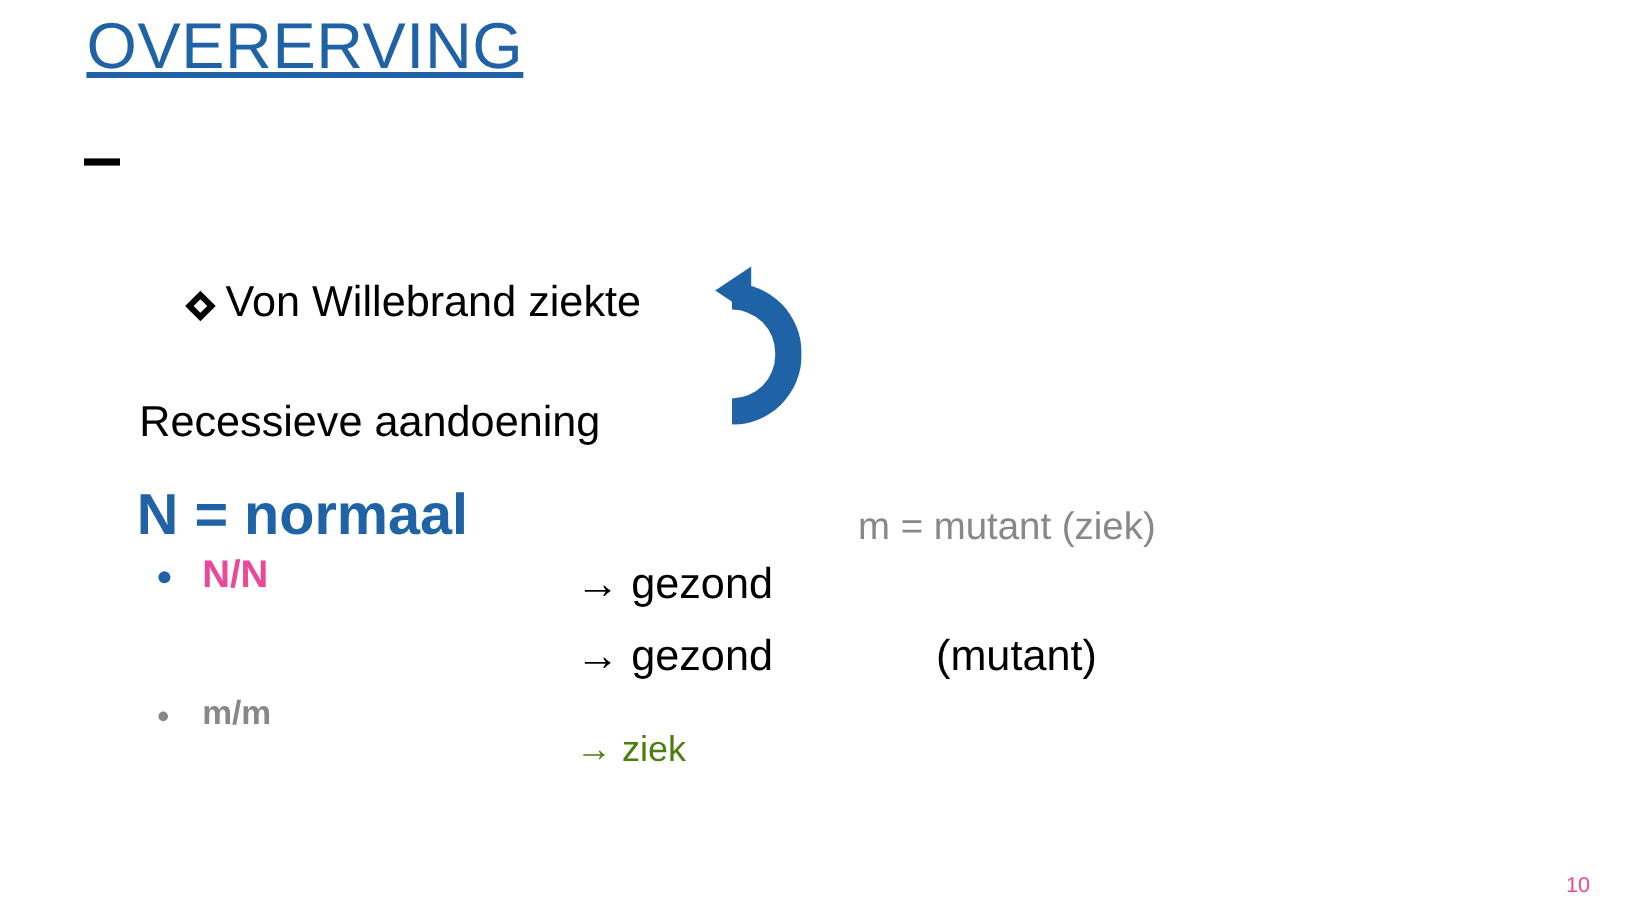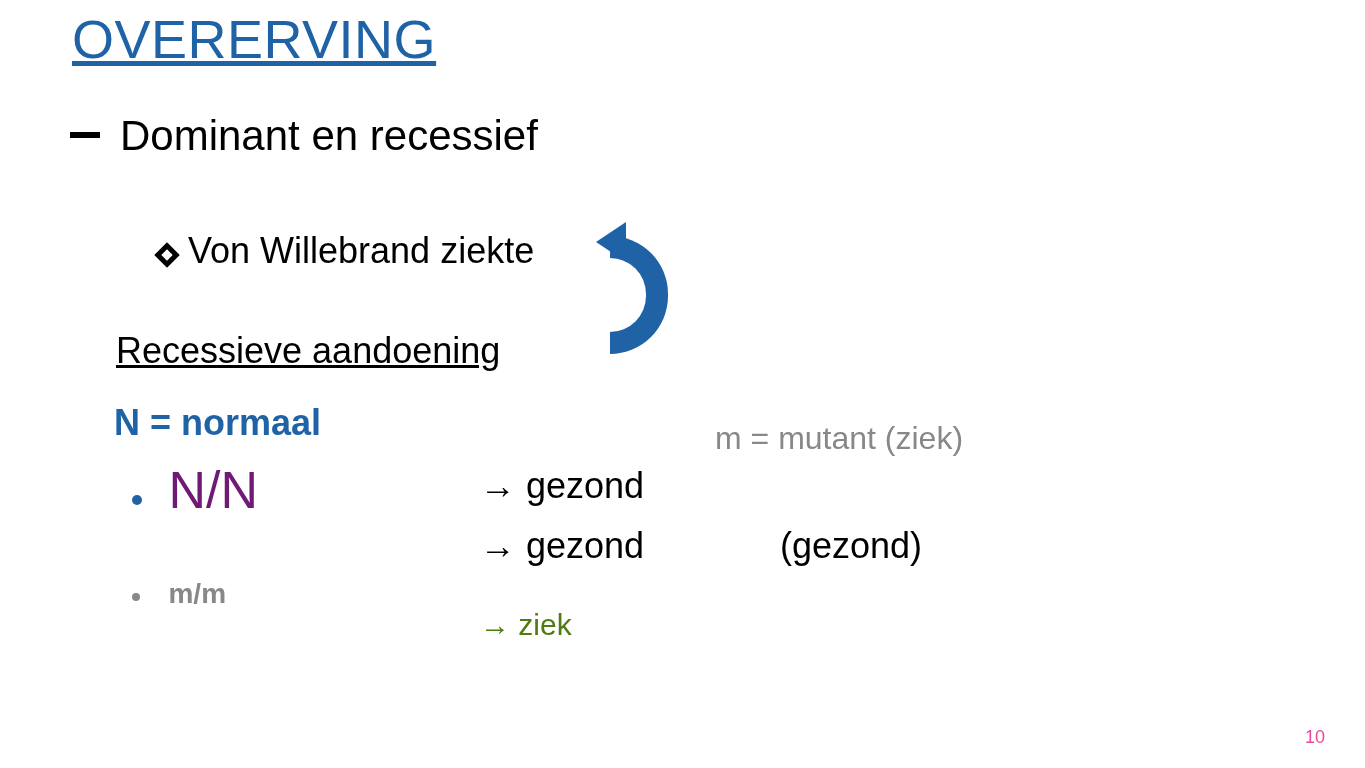--- a/index.html
+++ b/index.html
@@ -6,29 +6,29 @@
 .slide{position:relative;width:1365px;height:768px;}
 .title{position:absolute;left:72px;top:8px;font-size:54px;color:#1f63a6;text-decoration:underline;font-weight:400;letter-spacing:0.5px;}
 .dash{position:absolute;left:70px;top:132px;width:30px;height:6px;background:#000;}
 .subhead{position:absolute;left:120px;top:112px;font-size:42px;color:#000;}
 .diamond{position:absolute;left:158px;top:246px;width:18px;height:18px;background:#000;transform:rotate(45deg);}
 .diamond-inner{position:absolute;width:8px;height:8px;left:5px;top:5px;background:#fff;}
 .vw{position:absolute;left:188px;top:230px;font-size:36px;color:#000;}
 .arrow-wrap{position:absolute;left:598px;top:236px;width:70px;height:120px;}
 .arrow-shaft{position:absolute;left:12px;top:0;width:58px;height:118px;border:22px solid #1f63a6;border-left:none;border-top-right-radius:60px;border-bottom-right-radius:60px;box-sizing:border-box;}
 .arrow-head{position:absolute;left:-2px;top:-14px;width:0;height:0;border-top:20px solid transparent;border-bottom:20px solid transparent;border-right:30px solid #1f63a6;}
-.recess{position:absolute;left:116px;top:330px;font-size:36px;color:#000;text-decoration:underline;text-align:right;}
-.norm{position:absolute;left:114px;top:402px;font-size:36px;color:#1f63a6;font-weight:700;}
+.recess{position:absolute;left:116px;top:330px;font-size:36px;color:#000;text-align:right;}
+.norm{position:absolute;left:114px;top:402px;font-size:48px;color:#1f63a6;font-weight:700;}
 .mutant{position:absolute;left:715px;top:420px;font-size:32px;color:#888;}
 .row1{position:absolute;left:132px;top:460px;}
 .row2{position:absolute;left:132px;top:520px;}
 .row3{position:absolute;left:132px;top:578px;font-weight:bold;}
 .bullet-blue{display:inline-block;width:10px;height:10px;background:#1f63a6;border-radius:50%;vertical-align:middle;margin-right:22px;position:relative;top:-4px;}
 .bullet-grey{display:inline-block;width:8px;height:8px;background:#888;border-radius:50%;vertical-align:middle;margin-right:24px;position:relative;top:-2px;}
-.gen-big{font-size:52px;font-weight:400;color:#701a75;}
+.gen-big{font-size:32px;font-weight:700;color:#ec4899;}
 .gen-grey-sub{font-size:28px;font-weight:400;color:#888;}
 .gen-small-grey{font-size:28px;color:#888;}
 .res1{position:absolute;left:480px;top:465px;font-size:36px;color:#000;}
 .res2{position:absolute;left:480px;top:525px;font-size:36px;color:#000;}
 .drager{position:absolute;left:780px;top:525px;font-size:36px;color:#000;}
 .res3{position:absolute;left:480px;top:608px;font-size:30px;color:#4d7c0f;}
 .arrow-char{font-family:'Segoe UI Symbol','Arial Unicode MS',Arial,sans-serif;}
 .logo{position:absolute;left:46px;top:656px;color:#1f63a6;}
 .logo-icon{width:40px;height:30px;position:relative;}
 .logo-roof{width:0;height:0;border-left:20px solid transparent;border-right:20px solid transparent;border-bottom:8px solid #1f63a6;position:absolute;top:0;left:0;}
@@ -40,21 +40,20 @@
 .logo-text2{font-size:13px;letter-spacing:1px;font-weight:400;}
 .pagenum{position:absolute;right:40px;bottom:20px;font-size:18px;color:#ec4899;}
 </style>
 </head>
 <body>
 <div class="slide">
 
 <div class="title">OVERERVING</div>
 
 <div class="dash"></div>
-<div class="subhead">Dominant en recessief</div>
 
 <div class="diamond">
       <div class="diamond-inner"></div>
     </div>
 <div class="vw">Von Willebrand ziekte</div>
 
 <div class="arrow-wrap">
   <div class="arrow-shaft"></div>
   <div class="arrow-head"></div>
 </div>
@@ -64,21 +63,21 @@
 <div class="norm">N = normaal</div>
 <div class="mutant">m = mutant (ziek)</div>
 
 <div class="row1">
   <span class="bullet-blue"></span>
   <span class="gen-big">N/N</span>
 </div>
 <div class="res1"><span class="arrow-char">→ gezond</span></div>
 
 <div class="res2"><span class="arrow-char">→ gezond</span></div>
-<div class="drager">(gezond)</div>
+<div class="drager">(mutant)</div>
 
 <div class="row3">
   <span class="bullet-grey"></span>
   <span class="gen-small-grey">m/m</span>
 </div>
 <div class="res3"><span class="arrow-char">→ ziek</span></div>
 
 
 <div class="pagenum">10</div>
 

